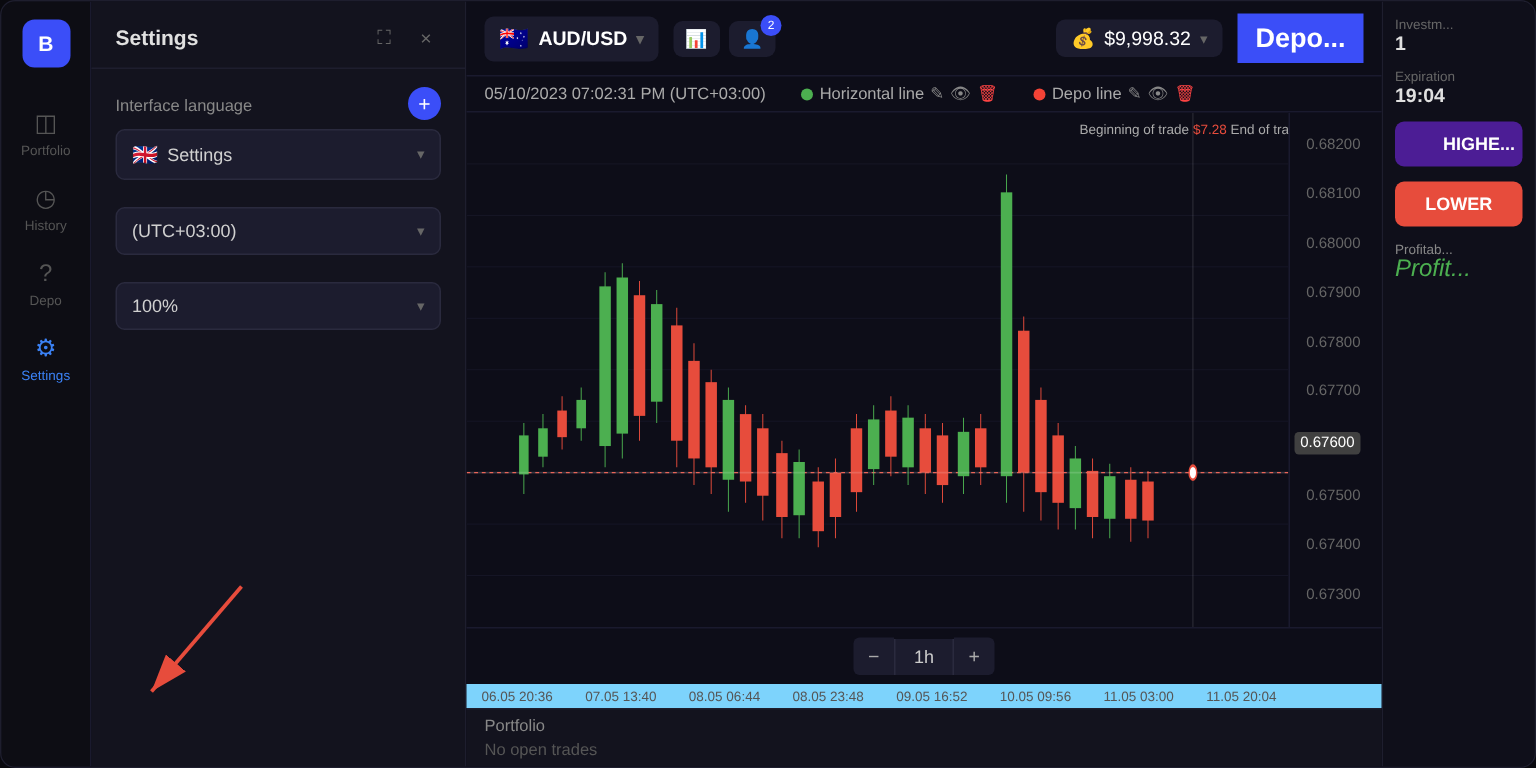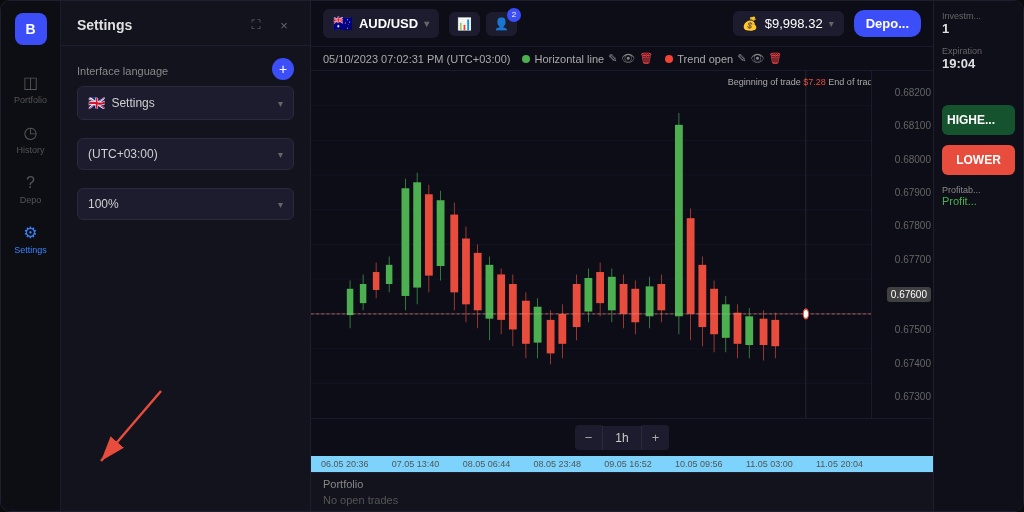--- a/index.html
+++ b/index.html
@@ -261,33 +261,33 @@
       background: #1c1c2e;
       border-radius: 6px;
       padding: 5px 10px;
       font-size: 13px;
       cursor: pointer;
     }
 
     .deposit-btn {
       background: #3b4ef8;
       color: #fff;
-      border-radius: 10px;
+      border-radius: 0;
       padding: 6px 12px;
-      font-size: 13px;
+      font-size: 18px;
       font-weight: 600;
       cursor: pointer;
     }
 
     
     .chart-toolbar {
       display: flex;
       align-items: center;
       padding: 5px 12px;
-      gap: 12px;
+      gap: 24px;
       border-bottom: 1px solid #1a1a2e;
       font-size: 11px;
       color: #aaa;
     }
 
     .timestamp {
       color: #aaa;
       font-size: 11px;
     }
 
@@ -325,21 +325,21 @@
       position: absolute;
       right: 0;
       top: 0;
       bottom: 0;
       width: 62px;
       background: #0d0d18;
       border-left: 1px solid #1a1a2e;
       display: flex;
       flex-direction: column;
       justify-content: space-around;
-      padding: 5px 2px;
+      padding: 5px 14px;
       font-size: 10px;
       color: #666;
       align-items: flex-end;
     }
 
     .price-level {
       font-size: 10px;
       color: #666;
     }
 
@@ -414,21 +414,21 @@
       margin-bottom: 4px;
     }
 
     .portfolio-empty {
       font-size: 11px;
       color: #555;
     }
 
     
     .right-panel {
-      width: 90px;
+      width: 102px;
       background: #0f0f1a;
       border-left: 1px solid #1e1e2e;
       display: flex;
       flex-direction: column;
       padding: 10px 8px;
       gap: 10px;
       flex-shrink: 0;
     }
 
     .panel-label {
@@ -436,50 +436,50 @@
       color: #666;
     }
 
     .panel-value {
       font-size: 13px;
       font-weight: 600;
       color: #e0e0e0;
     }
 
     .higher-btn {
-      background: #14532d;
+      background: #4c1d95;
       color: #fff;
       border-radius: 6px;
       padding: 8px 5px;
-      text-align: left;
+      text-align: right;
       font-size: 12px;
       font-weight: bold;
       cursor: pointer;
-      margin-top: 24px;
     }
 
     .lower-btn {
       background: #e74c3c;
       color: #fff;
       border-radius: 6px;
       padding: 8px 5px;
       text-align: center;
       font-size: 12px;
       font-weight: bold;
       cursor: pointer;
     }
 
     .profit-section {
       font-size: 9px;
       color: #888;
     }
 
     .profit-value {
       color: #4caf50;
-      font-size: 11px;
+      font-size: 16px;
+      font-style: italic;
     }
   </style>
 </head>
 <body>
 
 <div class="main-container">
 
   <div class="sidebar">
     <div class="sidebar-logo">B</div>
     <div class="sidebar-item">
@@ -581,21 +581,21 @@
       <span class="timestamp">05/10/2023 07:02:31 PM (UTC+03:00)</span>
       <div class="tool-item">
         <span class="tool-dot"></span>
         <span>Horizontal line</span>
         <span class="tool-icon">✎</span>
         <span class="tool-icon">👁</span>
         <span class="tool-icon delete">🗑</span>
       </div>
       <div class="tool-item">
         <span class="tool-dot red"></span>
-        <span>Trend open</span>
+        <span>Depo line</span>
         <span class="tool-icon">✎</span>
         <span class="tool-icon">👁</span>
         <span class="tool-icon delete">🗑</span>
       </div>
     </div>
 
     <div class="chart-canvas">
 
       <div class="trade-label" style="left: 67%; top: 6px; font-size:9px; color:#aaa;">
         <span>Beginning of trade</span>

